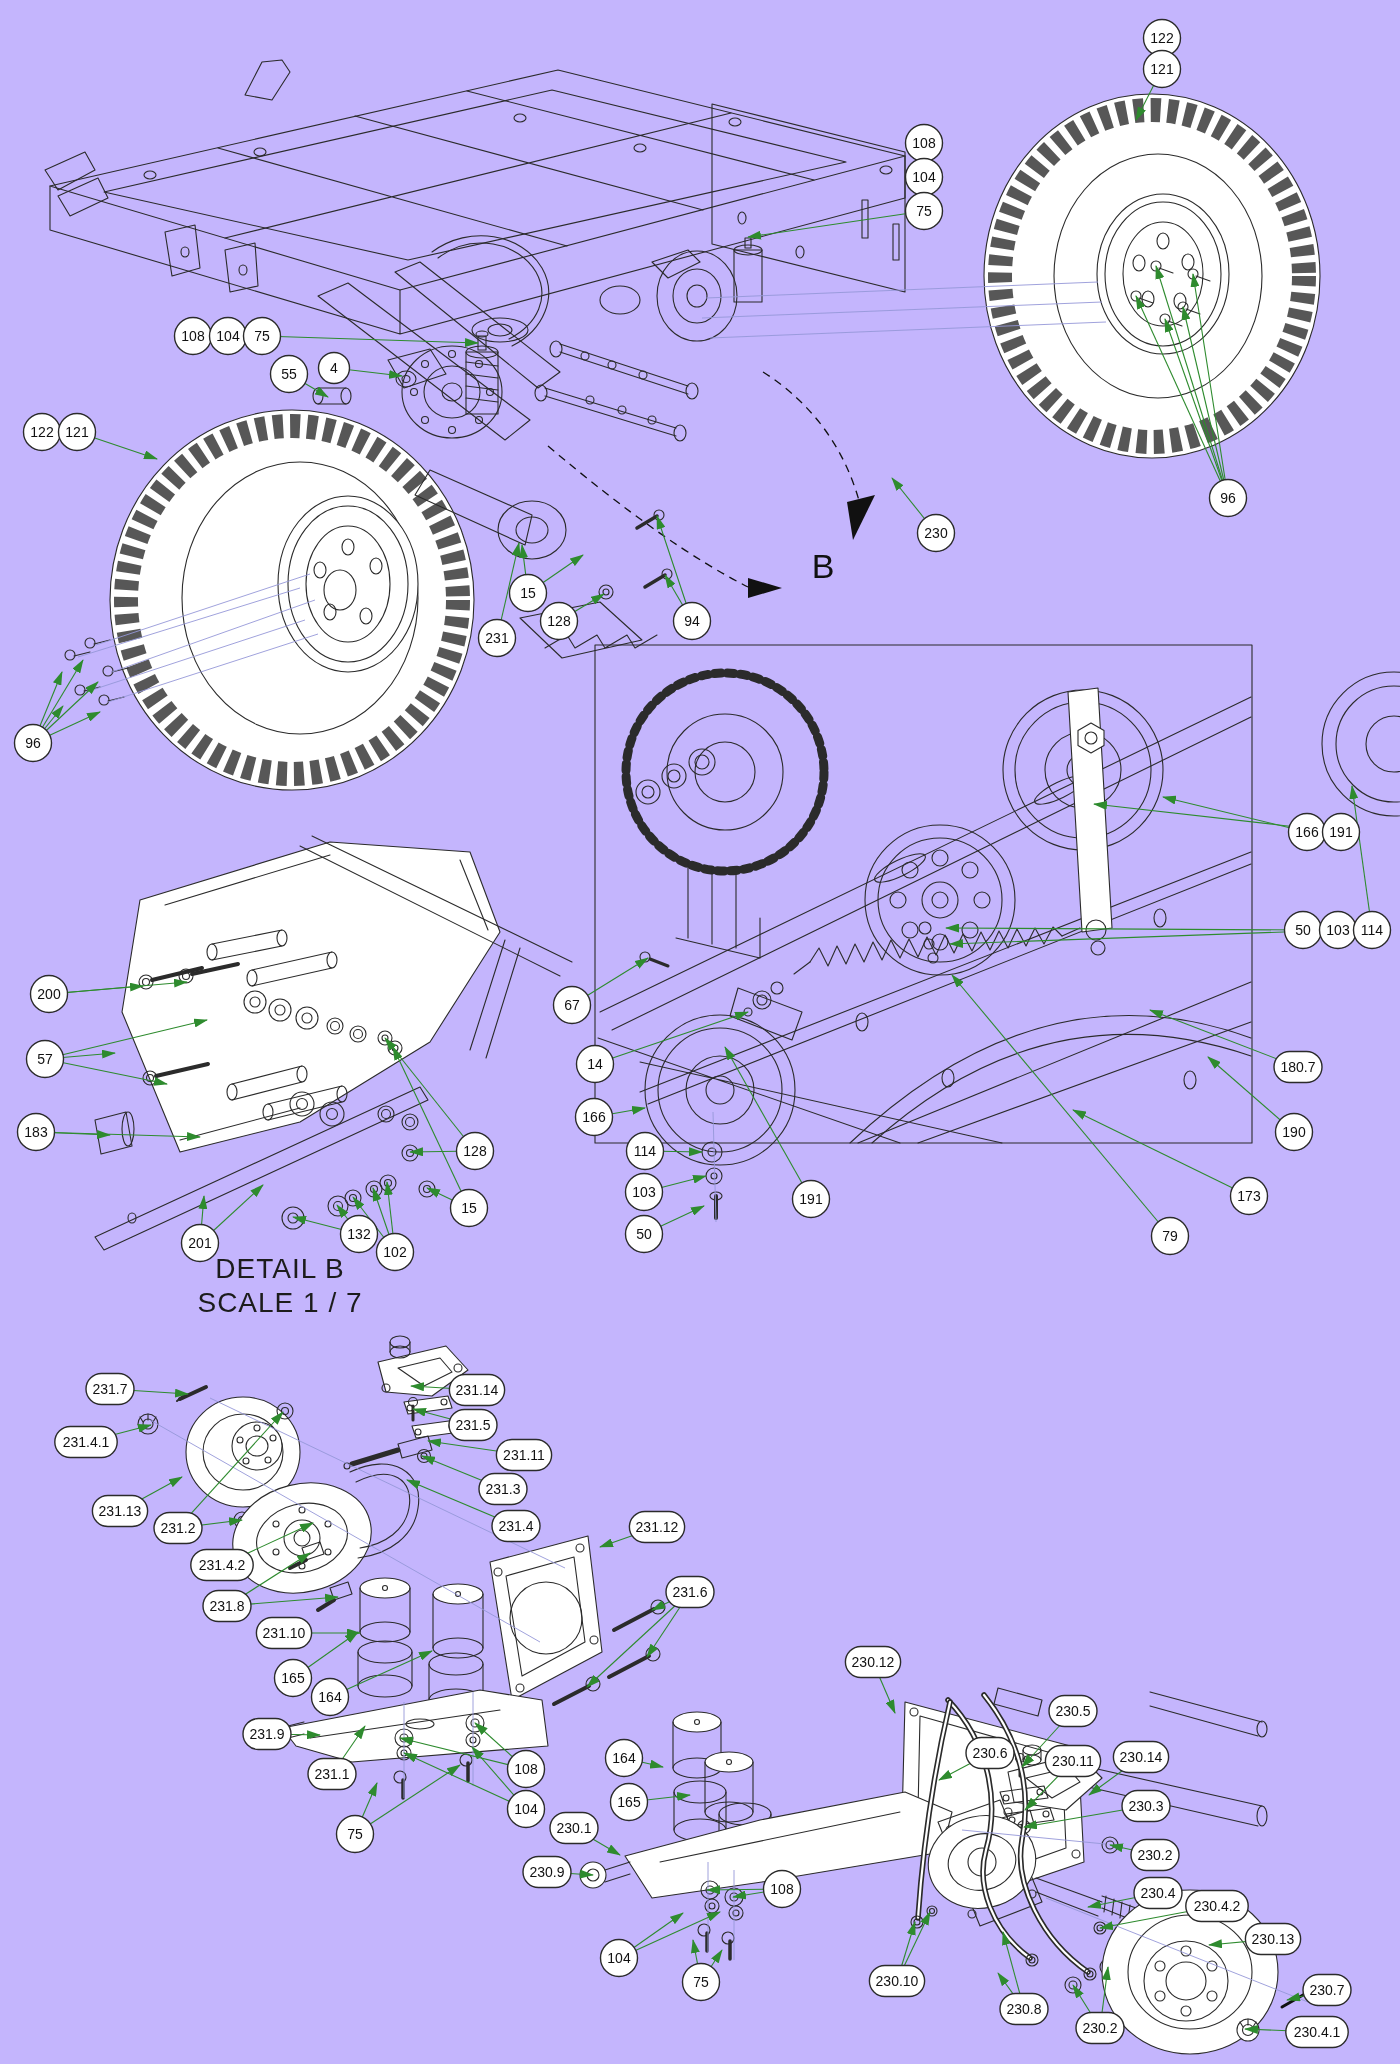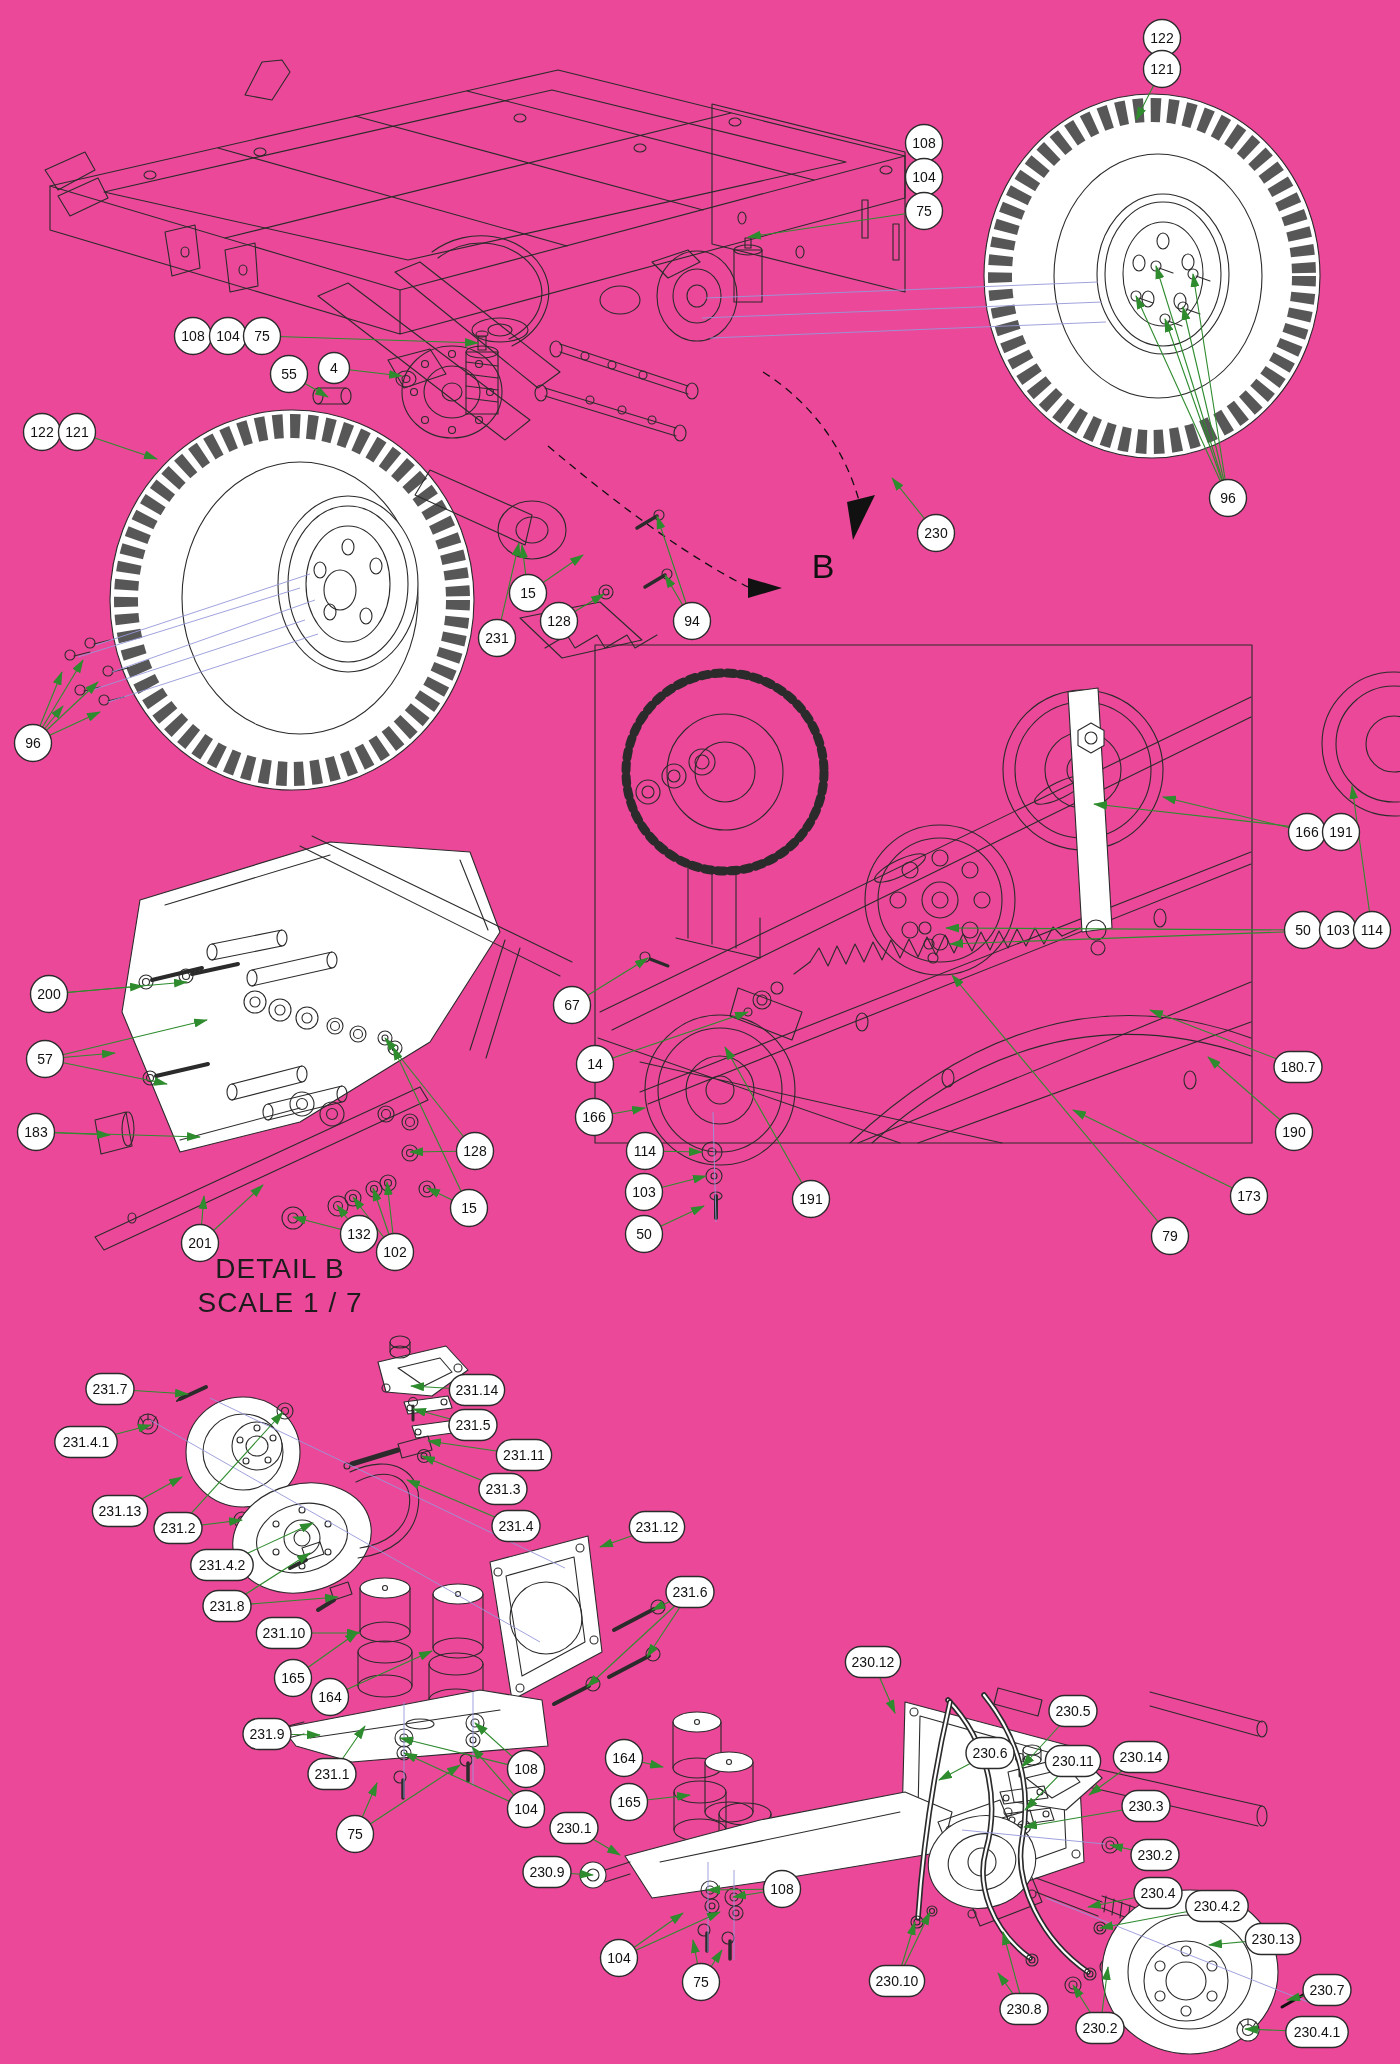--- a/index.html
+++ b/index.html
@@ -1,16 +1,16 @@
 <!DOCTYPE html>
 <html><head>
 <meta charset="utf-8">
 <style>
   html,body{margin:0;padding:0;background:#fff;}
-  .stage{position:relative;width:1400px;height:2064px;background:#ec4899;overflow:hidden;
+  .stage{position:relative;width:1400px;height:2064px;background:#c4b5fd;overflow:hidden;
          font-family:"Liberation Sans",sans-serif;}
   svg{position:absolute;left:0;top:0;}
   .k{stroke:#2b2b2b;stroke-width:1.1;fill:none;stroke-linejoin:round;stroke-linecap:round;}
   .kf{stroke:#2b2b2b;stroke-width:1.1;fill:#ffffff;stroke-linejoin:round;}
   .tread{stroke:#3a3a3a;stroke-width:24;stroke-dasharray:10 7;fill:none;opacity:.85;}
   .teeth{stroke:#2b2b2b;stroke-width:9;stroke-dasharray:7 6;fill:none;}
   .ax{stroke:#9597d8;stroke-width:.9;fill:none;}
   .leader{stroke:#2e8b2e;stroke-width:1.1;fill:none;}
   .balloon{fill:#ffffff;stroke:#2b2b2b;stroke-width:1.4;}
   .balloon-text{font:14px "Liberation Sans",sans-serif;fill:#111;text-anchor:middle;}

